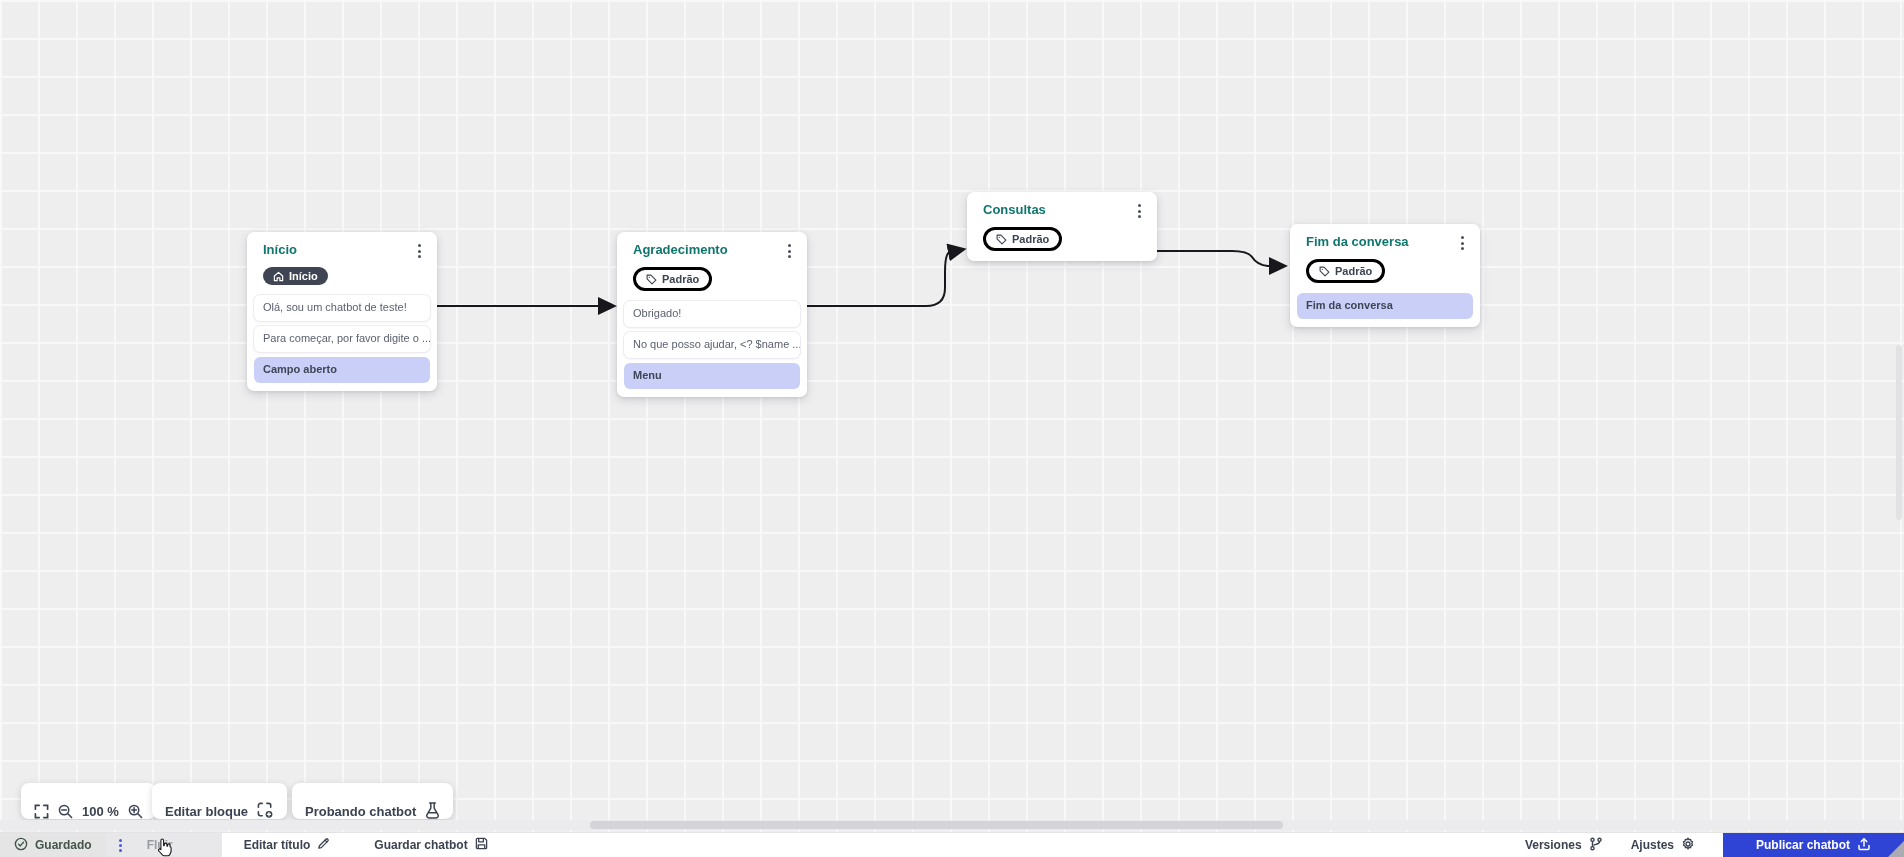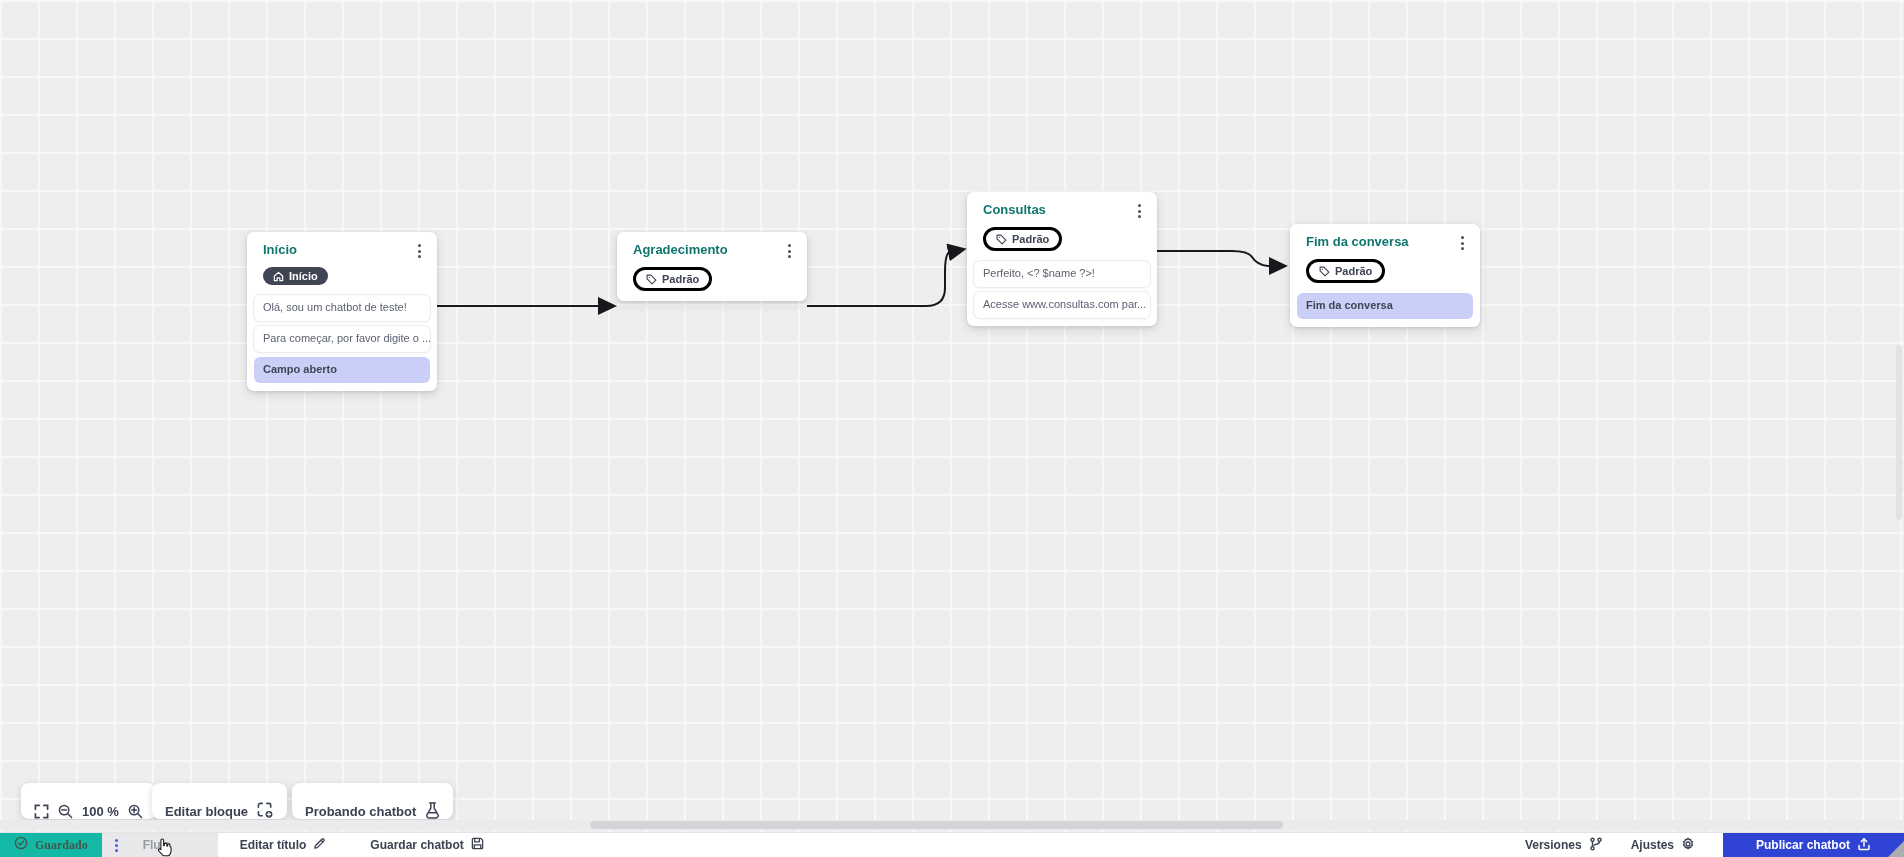--- a/index.html
+++ b/index.html
@@ -55,21 +55,21 @@
   .h-scroll-track{position:absolute;left:0;top:820px;width:1904px;height:10px;background:#ebebed;}
   .h-scroll-thumb{position:absolute;left:590px;top:821px;width:693px;height:8px;border-radius:4px;background:#d4d4d8;cursor:pointer;}
   .v-scroll-thumb{position:absolute;right:2px;top:345px;width:6px;height:175px;border-radius:3px;background:#e2e2e5;cursor:pointer;}
   
   #statusbar{
     position:absolute;left:0;bottom:0;width:1904px;height:24px;background:#fff;
     border-top:1px solid #e3e3e6;display:flex;align-items:stretch;
     font-size:12px;font-weight:700;color:#3b4251;z-index:5;
   }
   .sb-item{display:flex;align-items:center;gap:7px;padding:0 14px;cursor:pointer;white-space:nowrap;}
-  .sb-saved{background:#14b8a6;color:#44564b;font-family:Liberation Serif, serif;}
+  .sb-saved{background:#e5e5e5;color:#44564b;}
   .sb-flow-tab{background:#e8e8ea;width:96px;justify-content:flex-start;gap:0;padding:0 10px;}
   .sb-flow-tab .kebab{gap:2px;margin-right:22px;}
   .sb-flow-tab .kebab i{background:#4c58d6;}
   .sb-flow-label{color:#989ba3;}
   .sb-spacer{flex:1;}
   .sb-publish{background:#2f43d4;color:#fff;padding:0 33px;position:relative;}
   .resize-grip{
     position:absolute;right:0;bottom:0;width:0;height:0;z-index:9;
     border-left:16px solid transparent;border-bottom:16px solid #ababb1;
   }
@@ -117,38 +117,39 @@
             <i></i>
             <i></i>
             <i></i>
           </span>
         </div><span class="badge outline">
           <svg width="11" height="11" viewBox="0 0 12 12" fill="none" stroke="#3c4453" stroke-width="1.2" stroke-linejoin="round">
             <path d="M1.2 1.2h4.2l5.4 5.4-4.2 4.2-5.4-5.4z"></path>
             <circle cx="3.6" cy="3.6" r="0.7" fill="#3c4453" stroke="none"></circle>
           </svg>
           <span>Padrão</span>
-        </span></div>
+        </span><div class="rows">
+          <div class="row message">Obrigado!</div>
+          <div class="row message">No que posso ajudar, &lt;? $name ...</div>
+          <div class="row action">Menu</div>
+        </div></div>
       <div class="node" style="left: 967px; top: 192px; width: 190px;"><div class="node-head">
           <span class="node-title">Consultas</span>
           <span class="kebab">
             <i></i>
             <i></i>
             <i></i>
           </span>
         </div><span class="badge outline">
           <svg width="11" height="11" viewBox="0 0 12 12" fill="none" stroke="#3c4453" stroke-width="1.2" stroke-linejoin="round">
             <path d="M1.2 1.2h4.2l5.4 5.4-4.2 4.2-5.4-5.4z"></path>
             <circle cx="3.6" cy="3.6" r="0.7" fill="#3c4453" stroke="none"></circle>
           </svg>
           <span>Padrão</span>
-        </span><div class="rows">
-          <div class="row message">Perfeito, &lt;? $name ?&gt;!</div>
-          <div class="row message">Acesse www.consultas.com par...</div>
-        </div></div>
+        </span></div>
       <div class="node" style="left: 1290px; top: 224px; width: 190px;"><div class="node-head">
           <span class="node-title">Fim da conversa</span>
           <span class="kebab">
             <i></i>
             <i></i>
             <i></i>
           </span>
         </div><span class="badge outline">
           <svg width="11" height="11" viewBox="0 0 12 12" fill="none" stroke="#3c4453" stroke-width="1.2" stroke-linejoin="round">
             <path d="M1.2 1.2h4.2l5.4 5.4-4.2 4.2-5.4-5.4z"></path>

